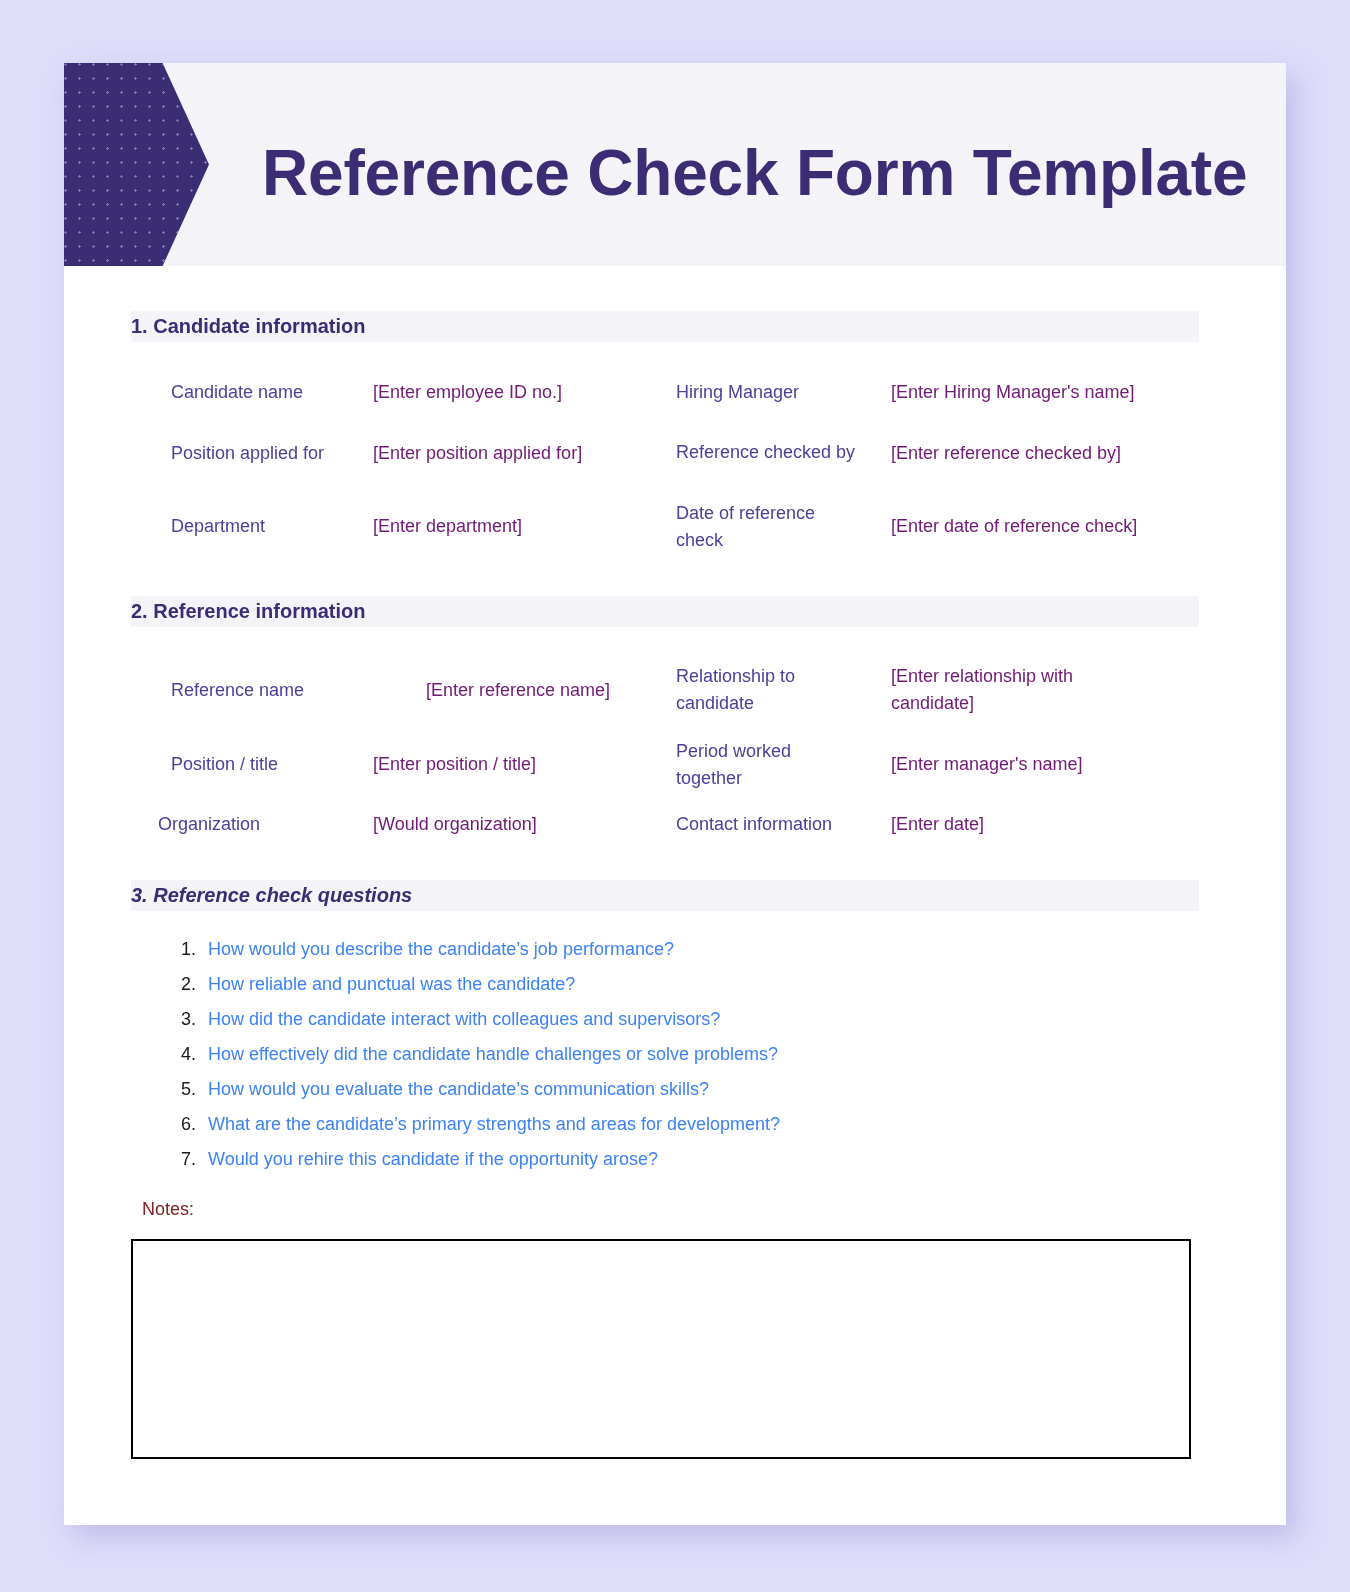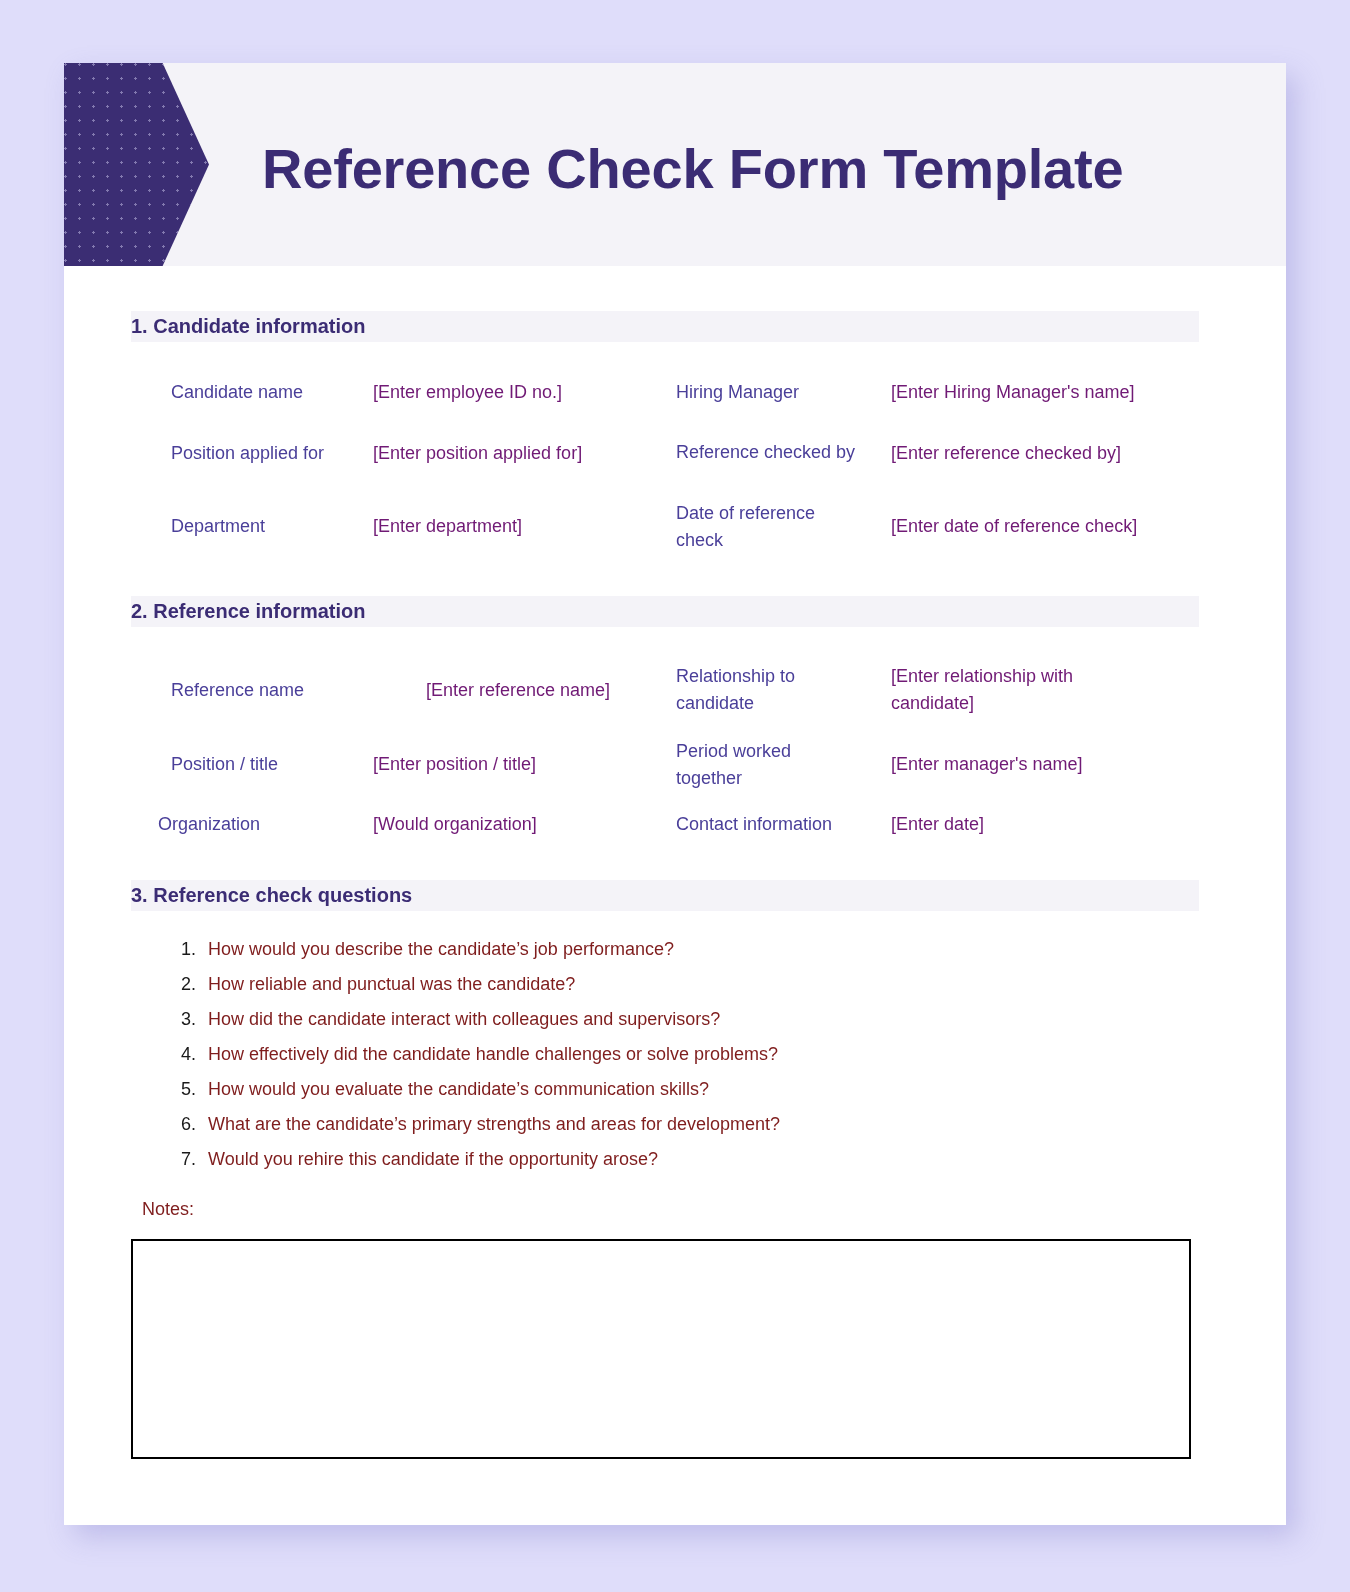--- a/index.html
+++ b/index.html
@@ -44,21 +44,21 @@
     background-image:
       radial-gradient(circle at 1.5px 1.5px, rgba(190,185,225,0.55) 1.3px, transparent 1.4px);
     background-size: 14px 14px;
     -webkit-clip-path: polygon(0 0, 68% 0, 100% 50%, 68% 100%, 0 100%);
     clip-path: polygon(0 0, 68% 0, 100% 50%, 68% 100%, 0 100%);
   }
   .header-title {
     position: absolute;
     left: 198px;
     top: 73px;
-    font-size: 56px;
+    font-size: 64px;
     font-weight: bold;
     color: #3b2c74;
     letter-spacing: -0.2px;
     white-space: nowrap;
   }
 
   
   .section-band {
     position: absolute;
     left: 67px;
@@ -99,21 +99,21 @@
     width: 30px;
     text-align: right;
     font-size: 18px;
     color: #1a1a1a;
   }
   .q-text {
     position: absolute;
     left: 42px;
     top: 0;
     font-size: 18px;
-    color: #7f1d1d;
+    color: #3b82f6;
     white-space: nowrap;
   }
 
   .notes-label {
     position: absolute;
     left: 78px;
     top: 1136px;
     font-size: 18px;
     color: #7f1d1d;
   }
@@ -175,21 +175,21 @@
 
   <div class="field-label" style="left:612px; top:600px; width:180px;">Relationship to candidate</div>
   <div class="field-value" style="left:827px; top:600px; width:230px;">[Enter relationship with candidate]</div>
 
   <div class="field-label" style="left:612px; top:675px; width:180px;">Period worked together</div>
   <div class="field-value" style="left:827px; top:688px; width:300px;">[Enter manager's name]</div>
 
   <div class="field-label" style="left:612px; top:748px; width:200px;">Contact information</div>
   <div class="field-value" style="left:827px; top:748px; width:300px;">[Enter date]</div>
 
-  <div class="section-band" style="top:817px;">
+  <div class="section-band" style="top:817px;font-style:italic;">
     <span class="section-title">3. Reference check questions</span>
   </div>
 
   <div class="q-row" style="left:102px; top:876px;">
     <span class="q-num">1.</span>
     <span class="q-text">How would you describe the candidate’s job performance?</span>
   </div>
   <div class="q-row" style="left:102px; top:911px;">
     <span class="q-num">2.</span>
     <span class="q-text">How reliable and punctual was the candidate?</span>

